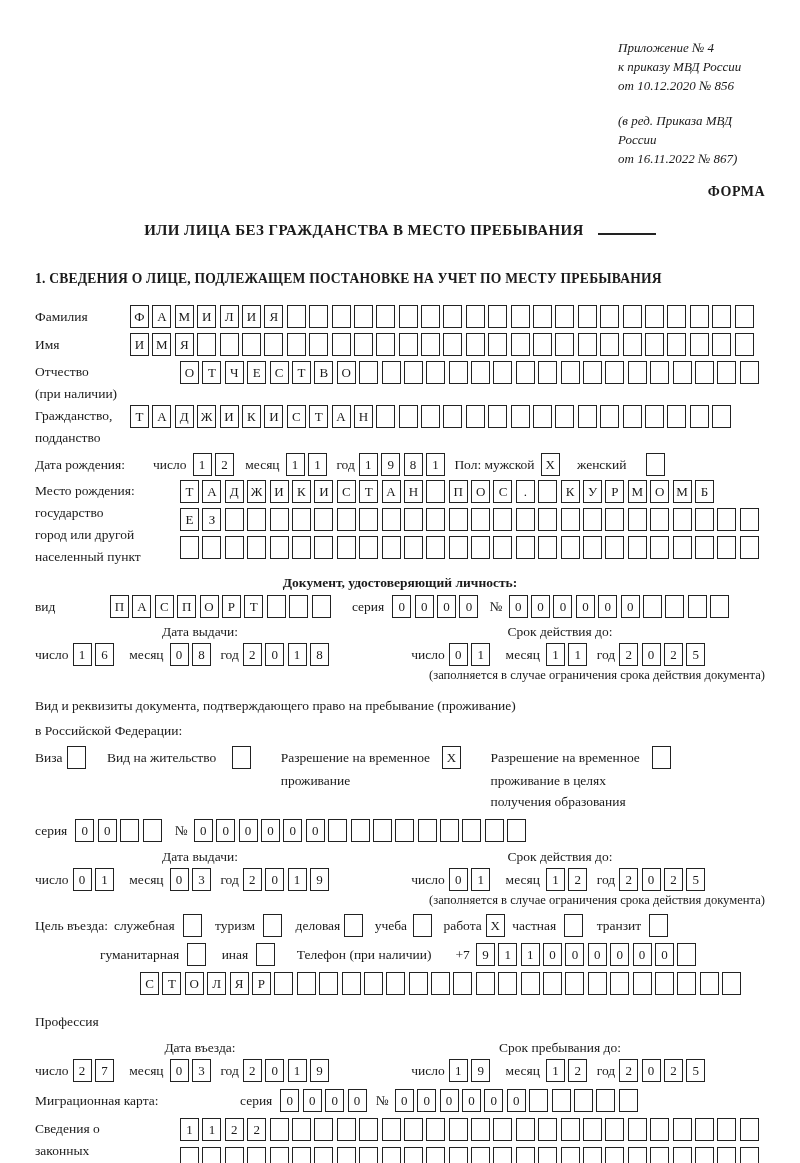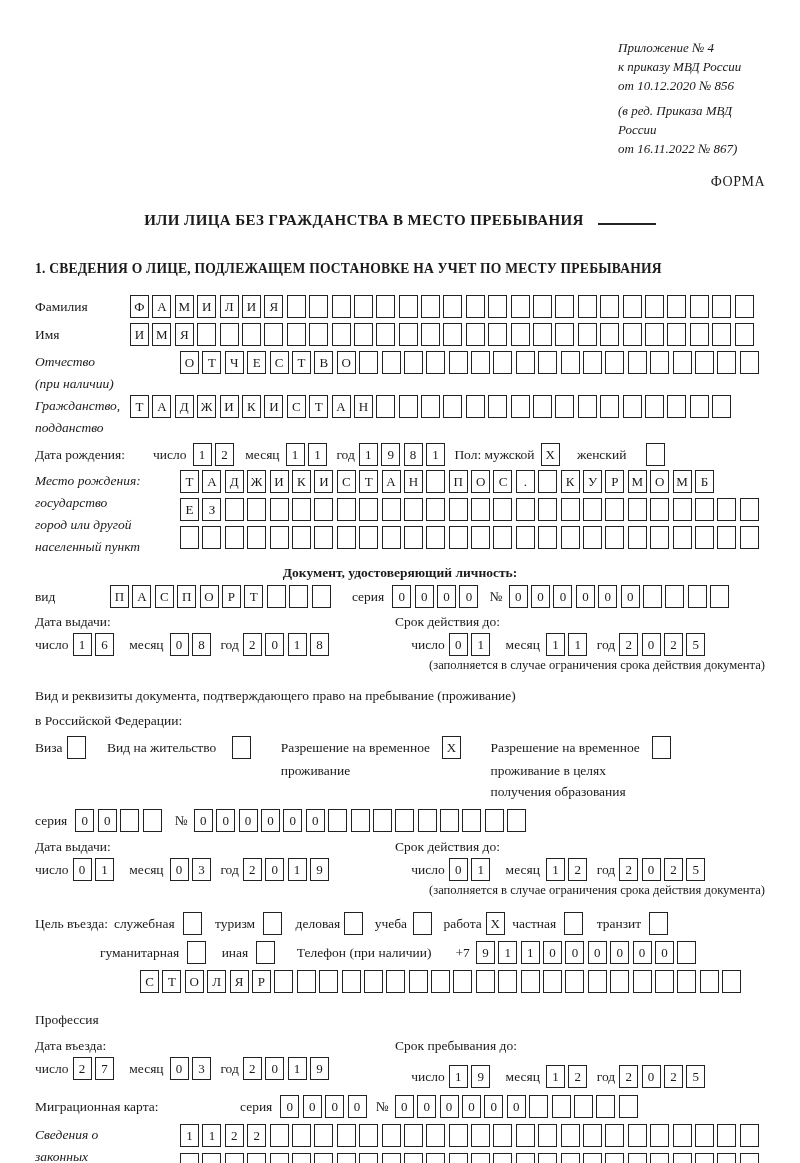--- a/index.html
+++ b/index.html
@@ -2,48 +2,48 @@
 <html><head>
 <meta charset="utf-8">
 <style>
   html,body{margin:0;padding:0;background:#ffffff;}
   body{width:800px;height:1163px;overflow:hidden;color:#1a1a1a;
        font-family:"Liberation Serif", serif;font-size:13.5px;}
   .page{box-sizing:border-box;width:800px;height:1163px;padding:38px 35px 0 35px;position:relative;}
 
   
   .annex{margin-left:583px;line-height:19px;font-size:13px;font-style:italic;}
-  .annex .gap{margin-top:6px;}
-  .forma{margin-top:16px;text-align:right;font-weight:normal;font-size:14px;letter-spacing:.5px;}
+  .annex .gap{margin-top:16px;}
+  .forma{margin-top:16px;text-align:right;font-weight:bold;font-size:14px;letter-spacing:.5px;}
 
   
   .title{margin-top:18px;text-align:center;font-weight:bold;font-size:15px;line-height:25px;letter-spacing:.4px;}
   .title-underline{display:inline-block;width:58px;border-bottom:2px solid #222;margin-left:14px;vertical-align:baseline;}
 
   .sec-heading{margin-top:28px;font-weight:bold;font-size:13.6px;letter-spacing:.2px;white-space:nowrap;}
 
   
   .frow{display:flex;align-items:flex-start;margin-top:5px;}
   .flabel{flex:0 0 auto;line-height:23px;}
-  .lblcol{flex:0 0 auto;line-height:22px;font-style:italic;}
+  .lblcol{flex:0 0 auto;line-height:22px;}
   .cells{display:inline-flex;flex:0 0 auto;vertical-align:top;}
   .cell{box-sizing:border-box;flex:0 0 auto;width:19px;height:23px;margin-right:3.4px;
         border:1.5px solid #222;display:flex;align-items:center;justify-content:center;
         font-size:13px;line-height:1;background:#fff;}
   .inline-lbl{line-height:23px;white-space:nowrap;}
   .ml6{margin-left:6px;} .ml8{margin-left:8px;} .ml10{margin-left:10px;} .ml12{margin-left:12px;}
   .ml14{margin-left:14px;} .ml18{margin-left:18px;} .ml26{margin-left:26px;}
   .mr4{margin-right:4px;} .mr6{margin-right:6px;} .mr8{margin-right:8px;}
 
   .doc-heading{margin-top:7px;text-align:center;font-weight:bold;font-size:13.5px;}
 
   
   .dates-row{display:flex;margin-top:3px;}
   .dategroup{display:flex;flex-direction:column;}
-  .dg-head{line-height:20px;}
+  .dg-head{text-align:center;line-height:20px;}
   .dg-line{display:flex;align-items:flex-start;margin-top:1px;}
   .footnote{margin-top:2px;text-align:right;font-size:12.6px;}
   .intro{margin-top:10px;line-height:25px;}
 
   
   .opts-row{display:flex;margin-top:3px;align-items:flex-start;}
   .opt{display:flex;flex-direction:column;}
   .opt-first{display:flex;align-items:flex-start;}
   .opt-rest{text-align:left;line-height:19px;margin-top:2px;}
   .chk{line-height:23px;}
@@ -527,21 +527,21 @@
             <span class="cell">2</span>
             <span class="cell">0</span>
             <span class="cell">2</span>
             <span class="cell">5</span>
           </span>
       </div>
     </div>
   </div>
   <div class="footnote">(заполняется в случае ограничения срока действия документа)</div>
 
-  <div class="frow" style="margin-top:14px;">
+  <div class="frow" style="margin-top:6px;">
     <span class="inline-lbl mr6">Цель въезда:</span>
     <span class="inline-lbl mr8">служебная</span>
     <span class="cells chk">
         <span class="cell"></span>
       </span>
     <span class="inline-lbl ml10 mr8">туризм</span>
     <span class="cells chk">
         <span class="cell"></span>
       </span>
     <span class="inline-lbl ml10 mr4">деловая</span>
@@ -640,21 +640,21 @@
           </span>
         <span class="inline-lbl ml6 mr4">год</span>
         <span class="cells">
             <span class="cell">2</span>
             <span class="cell">0</span>
             <span class="cell">1</span>
             <span class="cell">9</span>
           </span>
       </div>
     </div>
-    <div class="dategroup" style="margin-left:30px;width:330px;gap:8px;">
+    <div class="dategroup" style="margin-left:30px;width:330px;">
       <div class="dg-head">Срок пребывания до:</div>
       <div class="dg-line" style="justify-content:center;">
         <span class="inline-lbl mr4">число</span>
         <span class="cells">
             <span class="cell">1</span>
             <span class="cell">9</span>
           </span>
         <span class="inline-lbl ml12 mr6">месяц</span>
         <span class="cells">
             <span class="cell">1</span>

